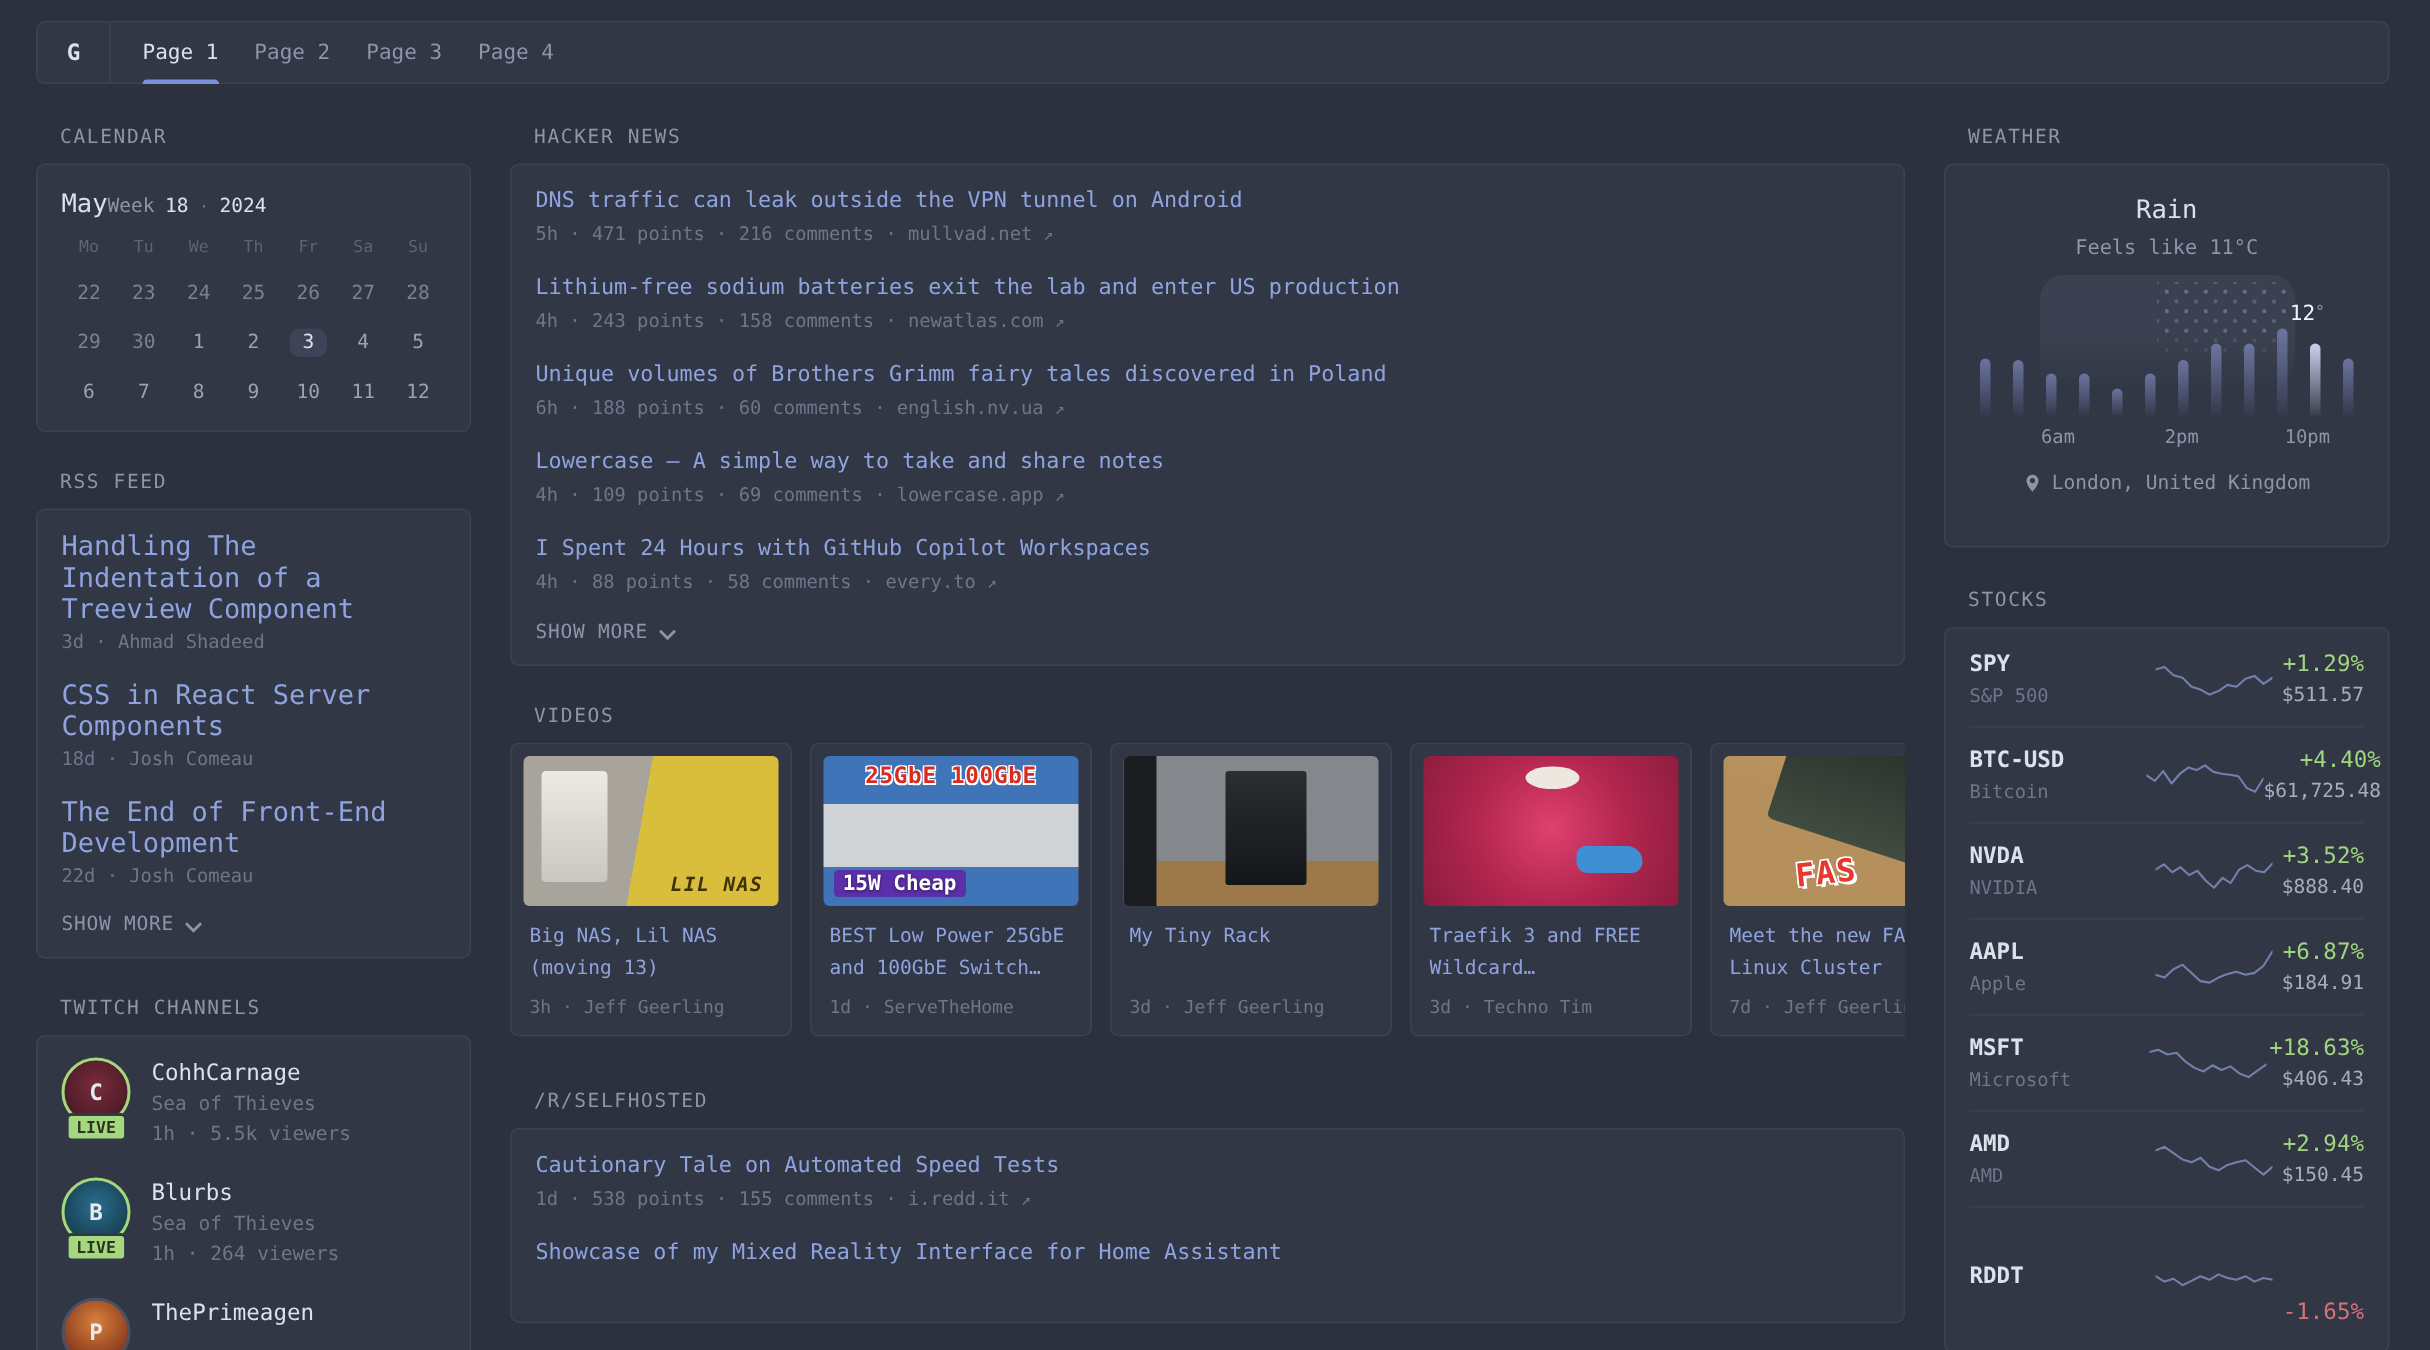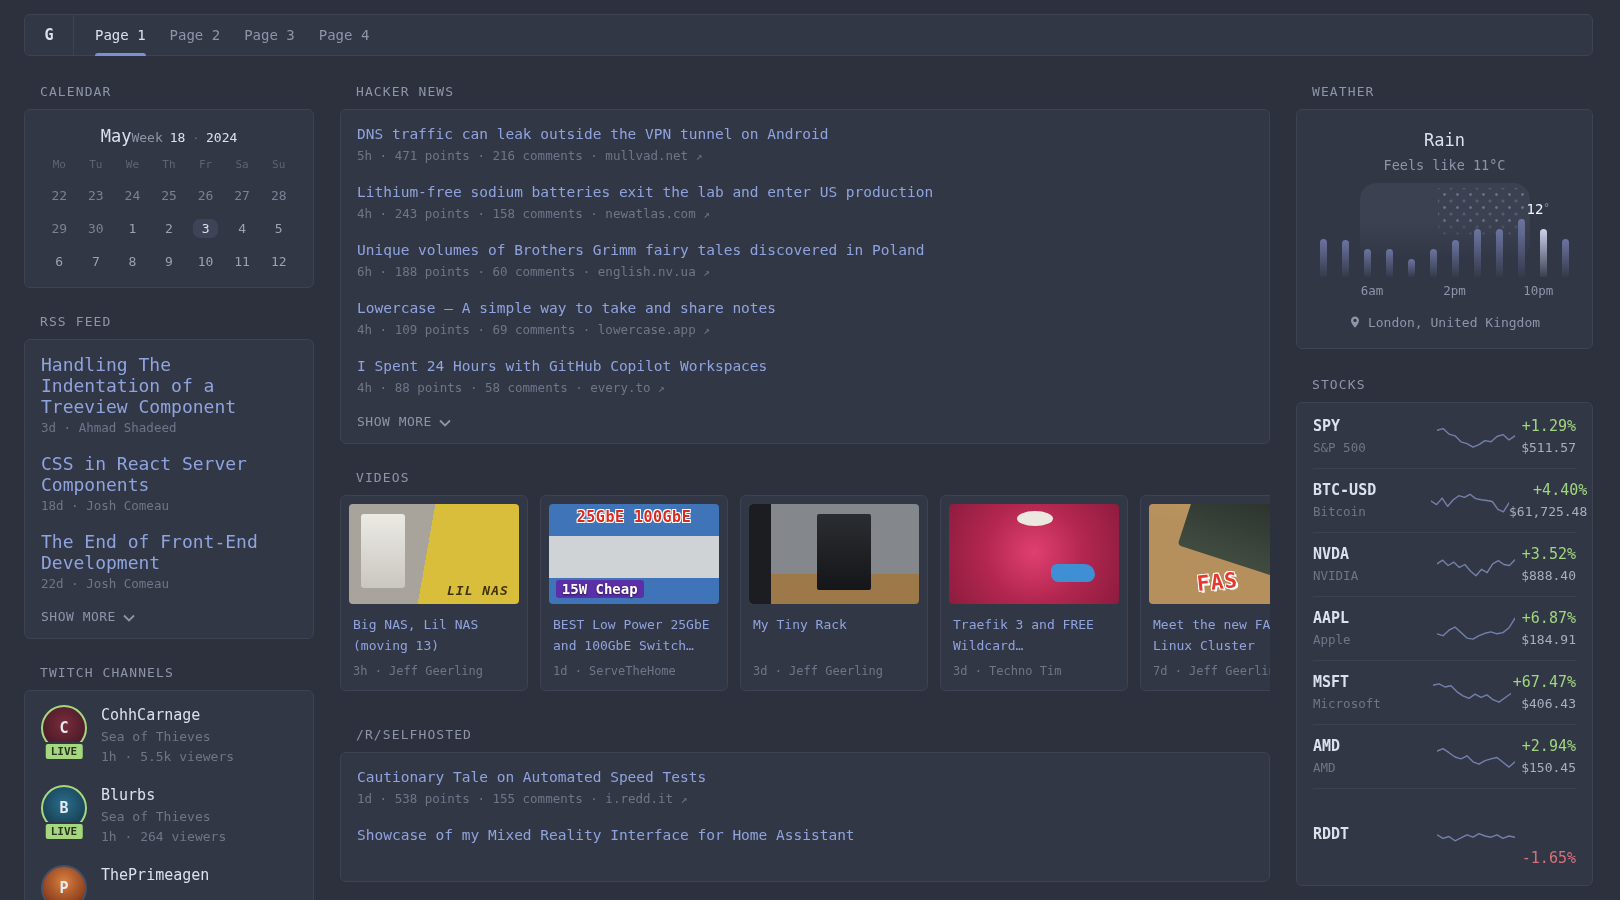--- a/index.html
+++ b/index.html
@@ -28,21 +28,21 @@
   
   .columns{display:flex;gap:26px;margin-top:28px;align-items:flex-start;}
   .col-left{width:290px;flex:none;}
   .col-center{flex:1;min-width:0;}
   .col-right{width:297px;flex:none;}
   .sec{margin-bottom:26px;}
   .sec-label{font-size:13px;letter-spacing:1.1px;color:var(--label);margin:0 0 10px 16px;}
   .card{background:var(--card);border:1px solid var(--border);border-radius:6px;padding:14px 16px;}
 
   
-  .cal-top{display:flex;align-items:baseline;justify-content:center;margin:2px 0 12px;}
+  .cal-top{display:flex;align-items:baseline;justify-content:flex-start;margin:2px 0 12px;}
   .cal-month{font-size:17px;color:var(--bright);}
   .cal-week{font-size:13px;color:var(--label);display:flex;gap:7px;align-items:baseline;}
   .cal-week .b{color:var(--bright);}
   .cal-week .dot{color:var(--dim);font-size:11px;}
   .cal-grid{display:grid;grid-template-columns:repeat(7,1fr);row-gap:9px;text-align:center;}
   .cal-wd{font-size:11px;color:#5d6476;padding-bottom:3px;}
   .cal-d{font-size:13px;color:var(--text);height:24px;display:flex;align-items:center;justify-content:center;}
   .cal-d.dim{color:#7b8294;}
   .cal-d .sel{background:#3d4457;color:var(--bright);border-radius:7px;padding:2px 9px;}
 
@@ -99,21 +99,21 @@
   .th4 .cap{position:absolute;top:7%;left:40%;width:21%;height:15%;border-radius:50%;background:#ece8df;}
   .th4 .whale{position:absolute;right:14%;bottom:22%;width:26%;height:18%;border-radius:8px 14px 10px 10px;background:#3f8fd4;}
   .th5{background:linear-gradient(15deg,#b5905c 0 60%,#c09a63);}
   .th5 .board{position:absolute;top:-12%;right:-10%;width:88%;height:78%;border-radius:4px;
         transform:rotate(18deg);background:linear-gradient(#29302a,#414c41);}
   .th5 .txt{position:absolute;left:28%;bottom:10%;color:#e8372e;font-size:21px;font-weight:bold;
         letter-spacing:1px;transform:rotate(-6deg);
         text-shadow:-1px -1px 0 #fff,1px -1px 0 #fff,-1px 1px 0 #fff,2px 2px 0 #fff;}
 
   
-  .w-card{padding:20px 16px 18px;}
+  .w-card{padding:20px 16px 34px;}
   .w-cond{text-align:center;font-size:17px;color:var(--bright);}
   .w-feels{text-align:center;font-size:13.5px;color:var(--label);margin-top:7px;}
   .wchart{position:relative;width:250px;height:94px;margin:10px auto 0;}
   .rain-bg{position:absolute;left:40px;top:0;width:170px;height:78px;border-radius:16px;
         background:rgba(200,210,235,.065);
         -webkit-mask-image:linear-gradient(to bottom,#000 50%,transparent 100%);
         mask-image:linear-gradient(to bottom,#000 50%,transparent 100%);}
   .rain-dots{position:absolute;left:118px;top:5px;width:88px;height:52px;
         background-image:radial-gradient(rgba(125,160,180,.55) 1.1px,transparent 1.6px),
                          radial-gradient(rgba(125,160,180,.38) 1.1px,transparent 1.6px);
@@ -477,21 +477,21 @@
             <div class="s-left">
                 <div class="s-sym">MSFT</div>
                 <div class="s-name">Microsoft</div>
               </div>
             <div class="s-spark">
                 <svg viewBox="0 0 78 30">
                   <polyline points="0.0,7.3 6.0,5.9 12.0,9.0 18.0,7.8 24.0,13.8 30.0,17.9 36.0,20.3 42.0,16.2 48.0,19.3 54.0,16.9 60.0,21.7 66.0,24.1 72.0,19.8 78.0,15.5" fill="none" stroke="#7380ac" stroke-width="1.4" stroke-linejoin="round" stroke-linecap="round"></polyline>
                 </svg>
               </div>
             <div class="s-right">
-                <div class="s-chg up">+67.47%</div>
+                <div class="s-chg up">+18.63%</div>
                 <div class="s-price">$406.43</div>
               </div>
           </div>
           <div class="srow">
             <div class="s-left">
                 <div class="s-sym">AMD</div>
                 <div class="s-name">AMD</div>
               </div>
             <div class="s-spark">
                 <svg viewBox="0 0 78 30">

